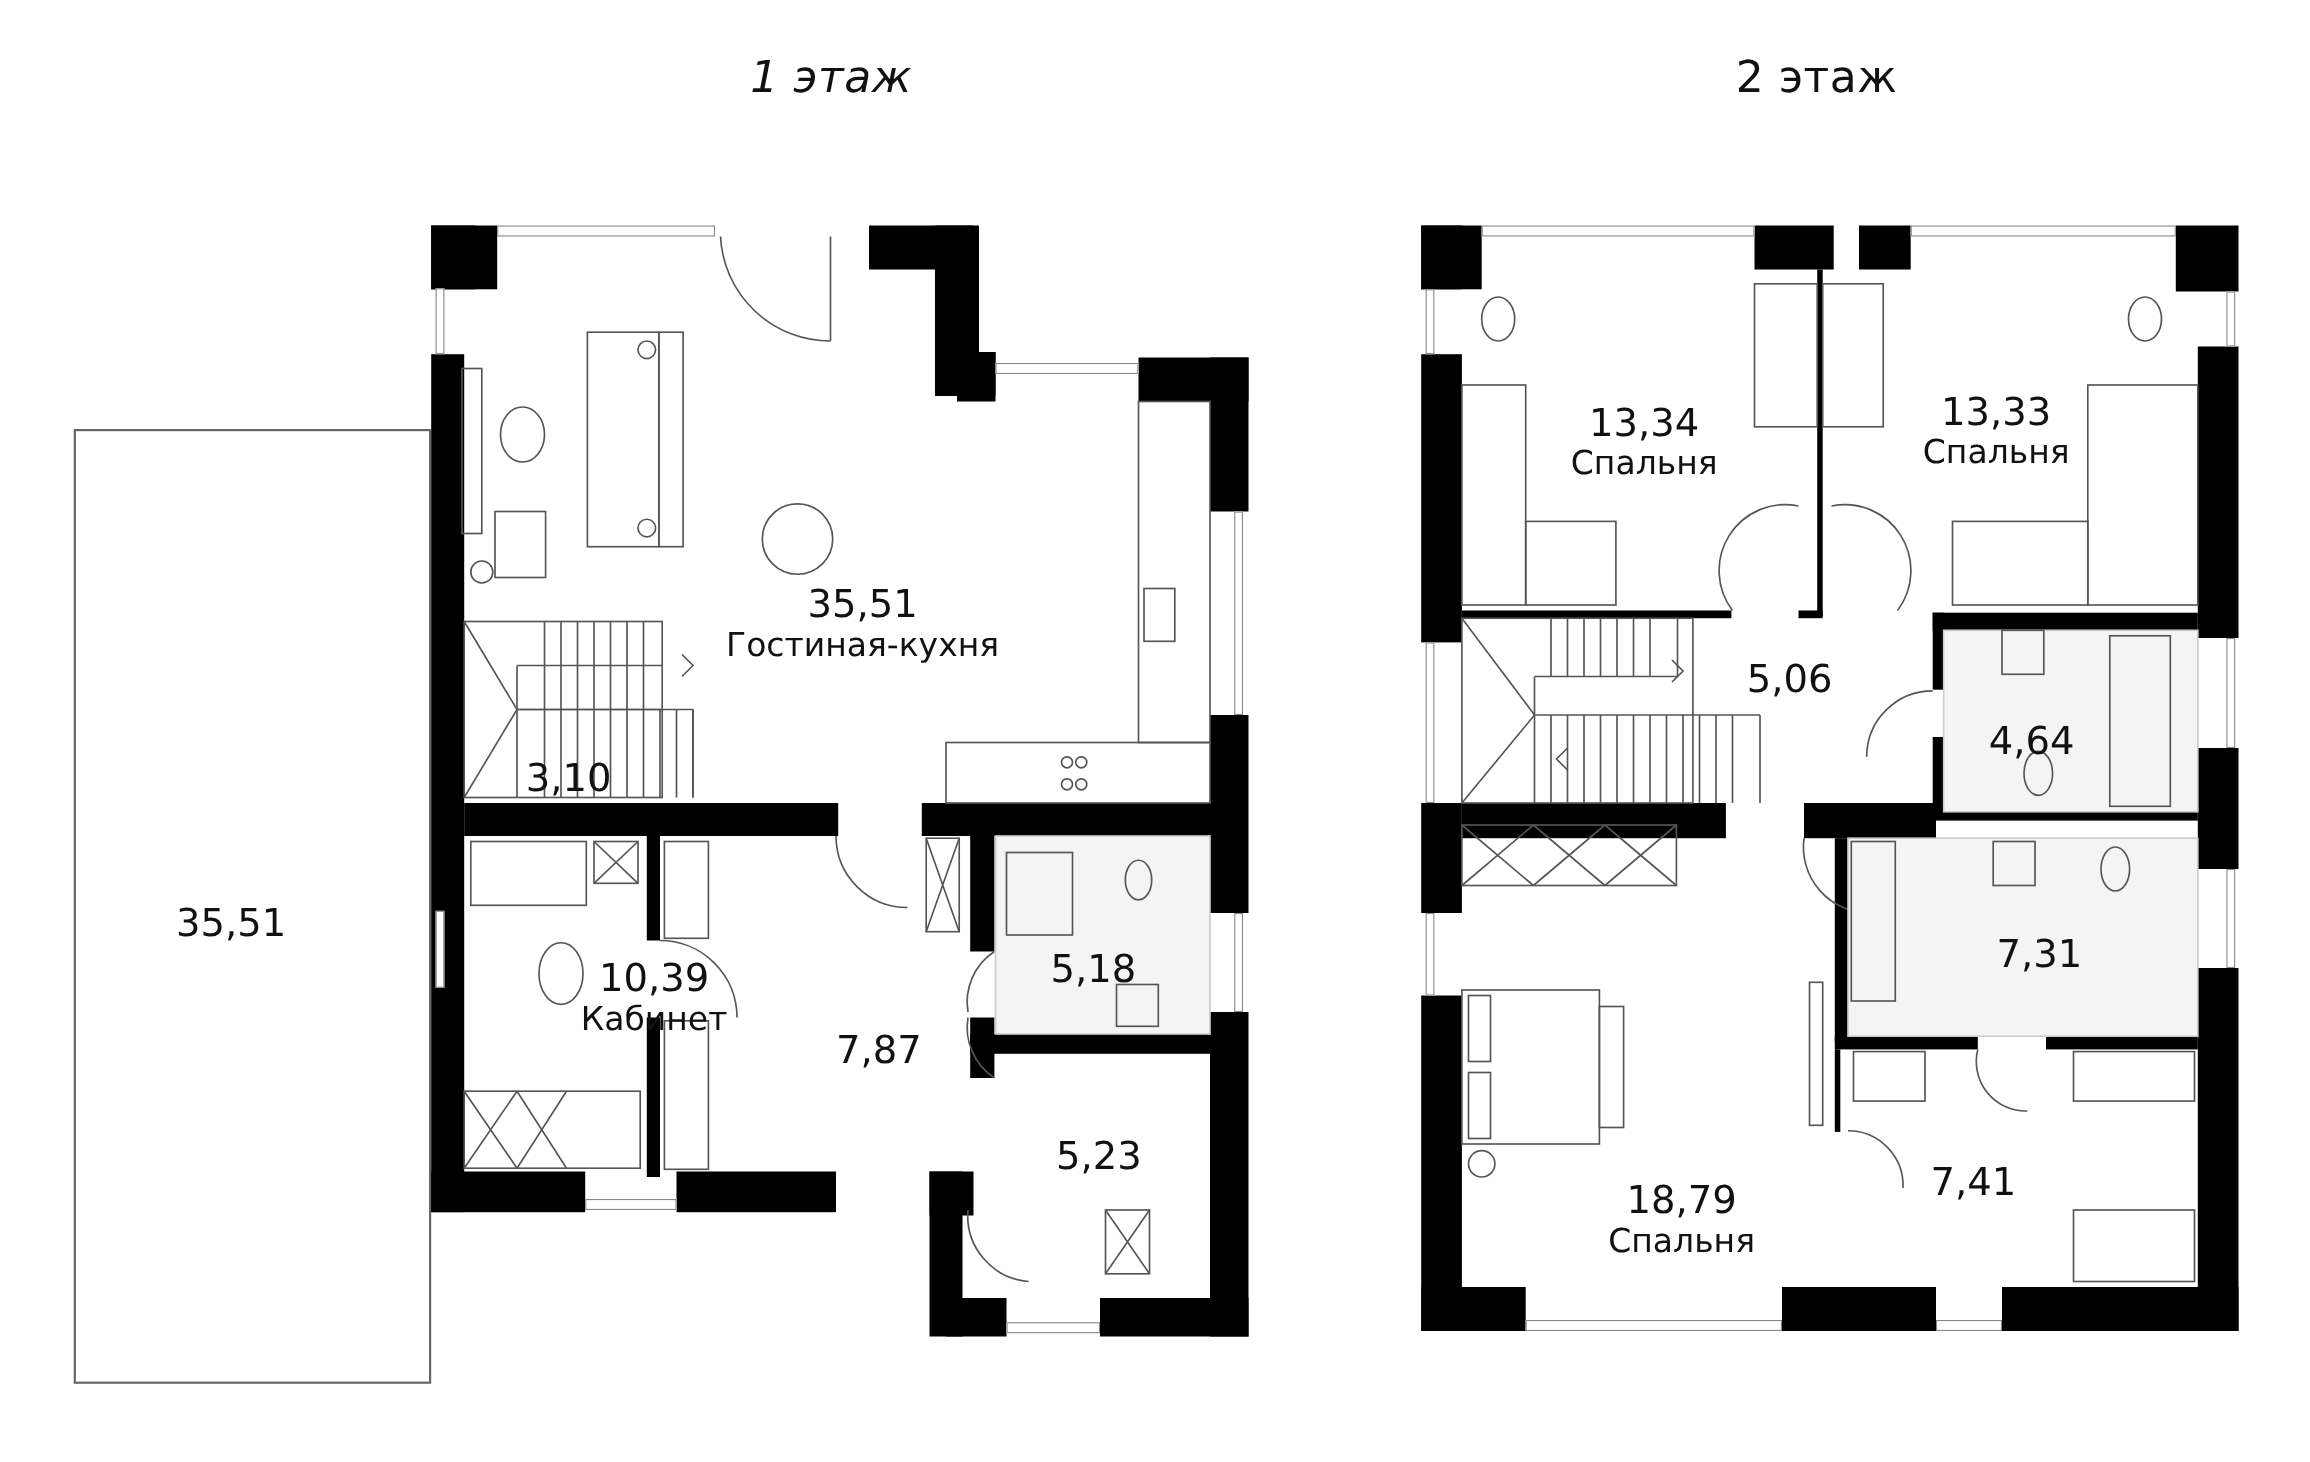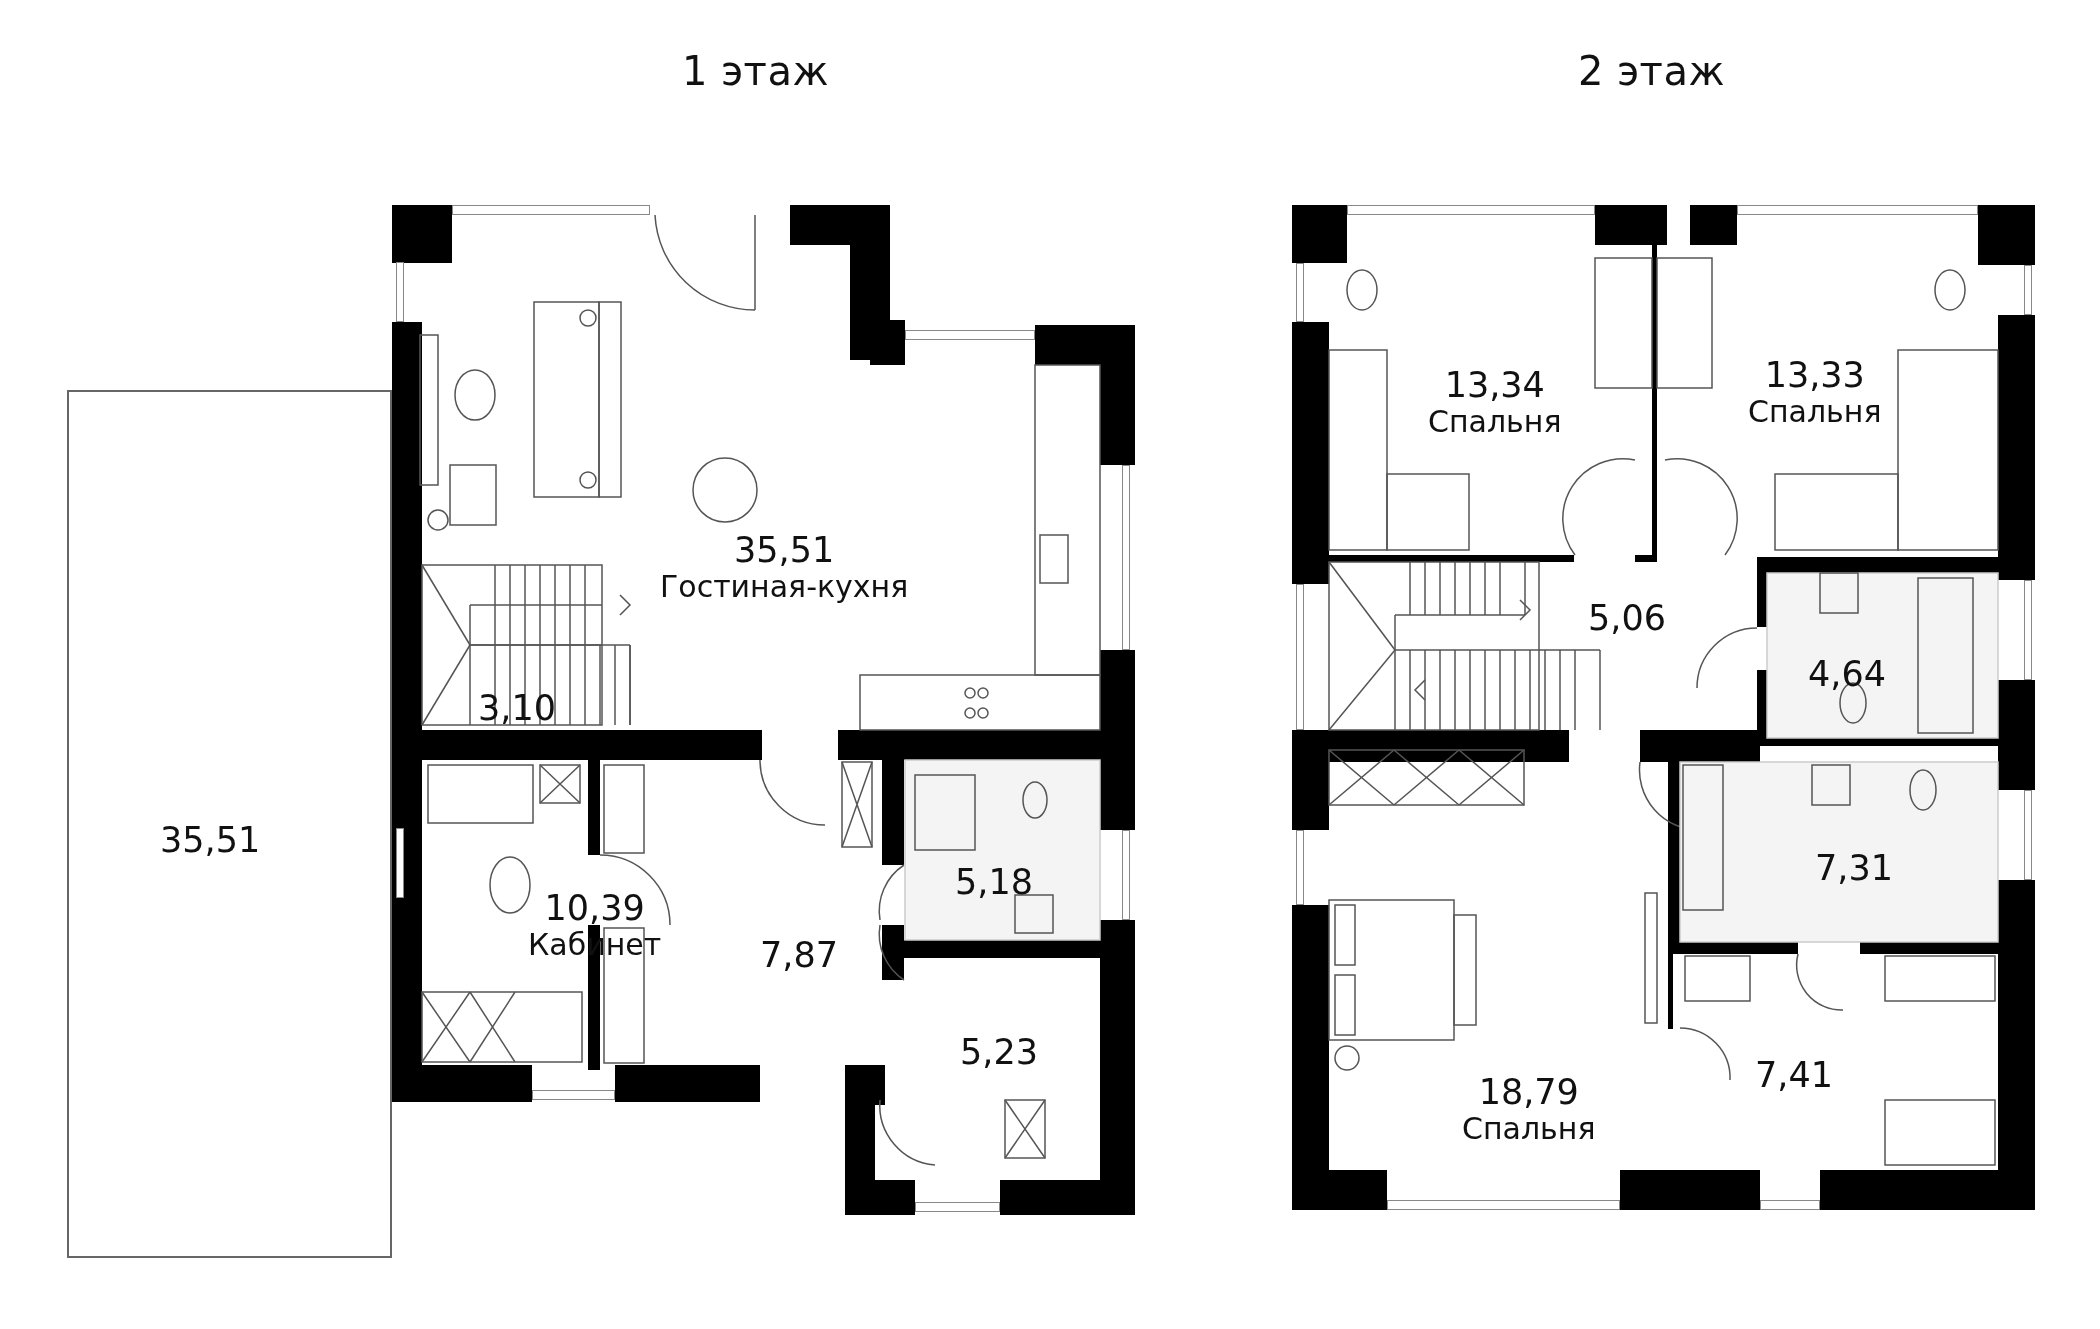--- a/index.html
+++ b/index.html
@@ -7,21 +7,21 @@
   .title{position:absolute;font-size:40px;font-weight:400;letter-spacing:0.5px;}
   .w{position:absolute;background:#000;}
   .win{position:absolute;background:#fff;border:1.5px solid #888;box-sizing:border-box;}
   .lbl{position:absolute;font-size:35px;text-align:center;white-space:nowrap;line-height:1.15;}
   .terrace{position:absolute;border:2px solid #666;box-sizing:border-box;}
   svg.furn{position:absolute;left:0;top:0;}
 </style>
 </head>
 <body>
 
-<div class="title" style="left:682px;top:48px;">1 этаж</div>
+<div class="title" style="left:682px;top:48px;font-style:italic;">1 этаж</div>
 <div class="title" style="left:1578px;top:48px;">2 этаж</div>
 
 <div class="terrace" style="left:67px;top:390px;width:325px;height:868px;"></div>
 <div class="lbl" style="left:160px;top:820px;">35,51</div>
 
 <div>
 
   <div class="w" style="left:392px;top:205px;width:60px;height:58px;"></div>
   <div class="w" style="left:392px;top:205px;width:40px;height:58px;"></div>
   <div class="w" style="left:392px;top:322px;width:30px;height:780px;"></div>
@@ -123,21 +123,21 @@
       <rect x="1005" y="1100" width="40" height="58"></rect>
         <path d="M1005 1100 L1045 1158 M1045 1100 L1005 1158"></path>
     </g>
   </svg>
 
   <div class="lbl" style="left:660px;top:530px;">
     <div>35,51</div>
     <div style="font-size:30px;">Гостиная-кухня</div>
   </div>
   <div class="lbl" style="left:478px;top:688px;">3,10</div>
-  <div class="lbl" style="left:528px;top:870px;margin-top:18px;">
+  <div class="lbl" style="left:528px;top:870px;">
     <div>10,39</div>
     <div style="font-size:30px;">Кабинет</div>
   </div>
   <div class="lbl" style="left:760px;top:935px;">7,87</div>
   <div class="lbl" style="left:955px;top:862px;">5,18</div>
   <div class="lbl" style="left:960px;top:1032px;">5,23</div>
 </div>
 
 <div>
 

